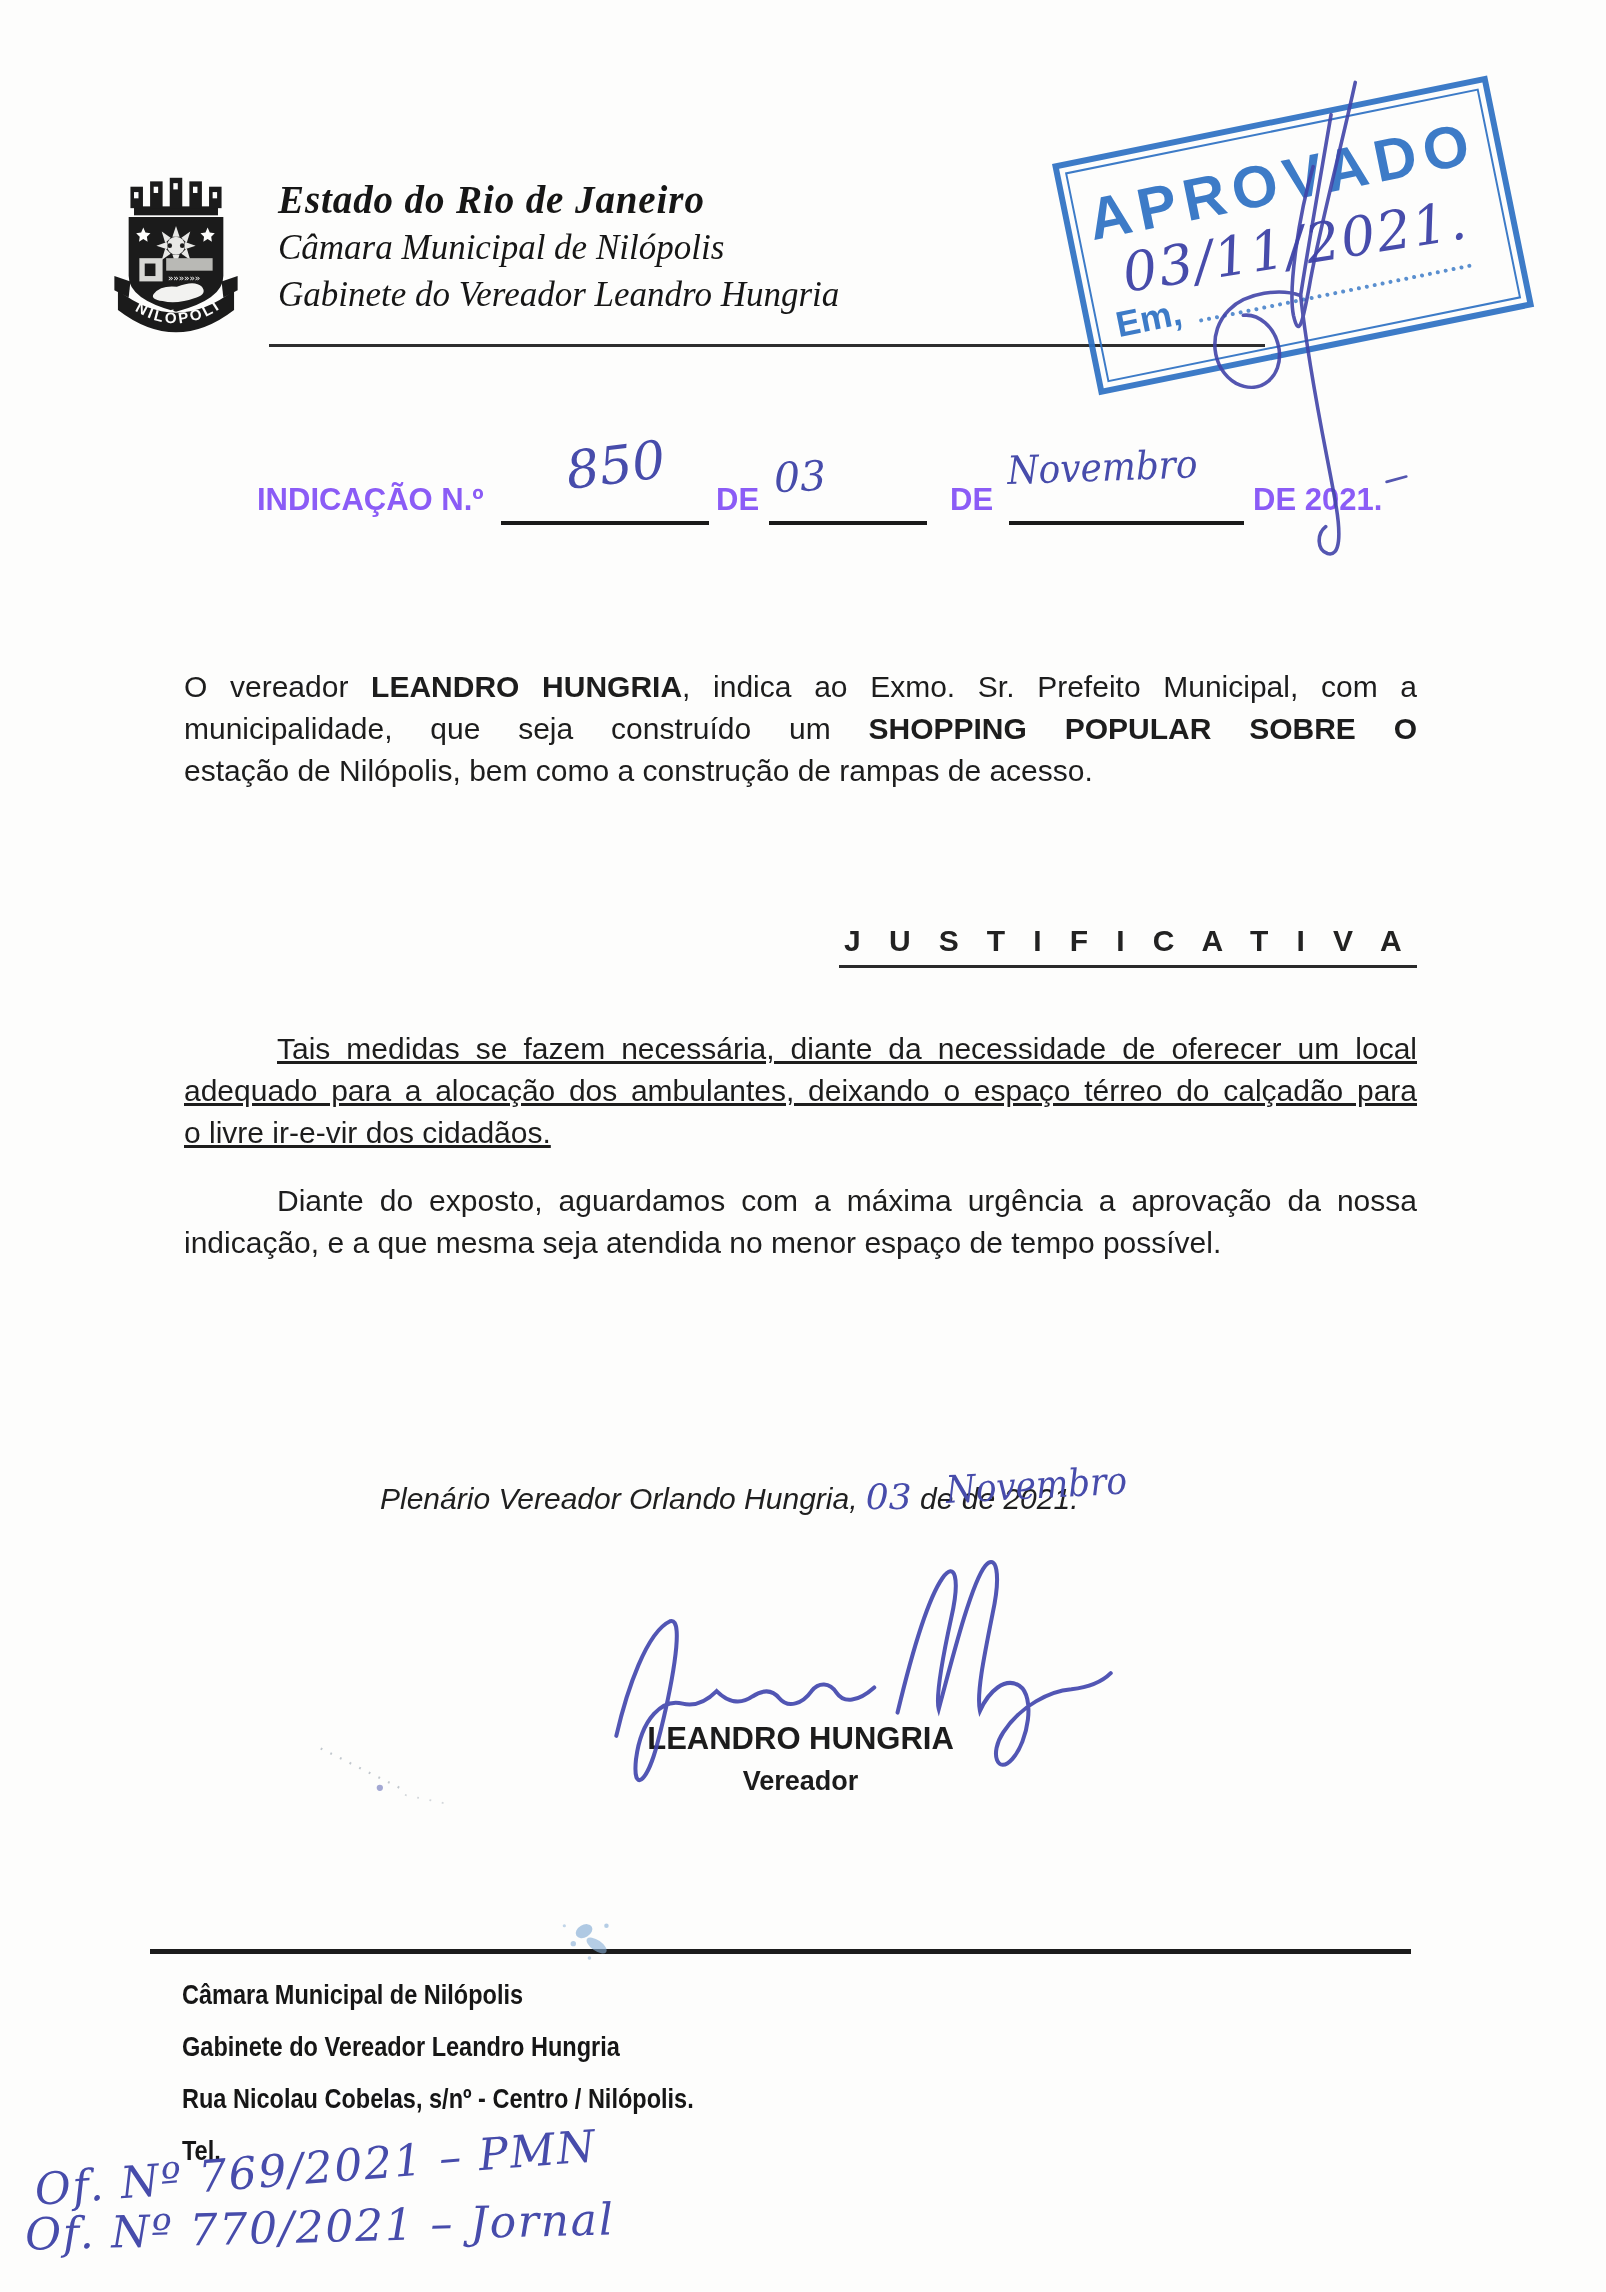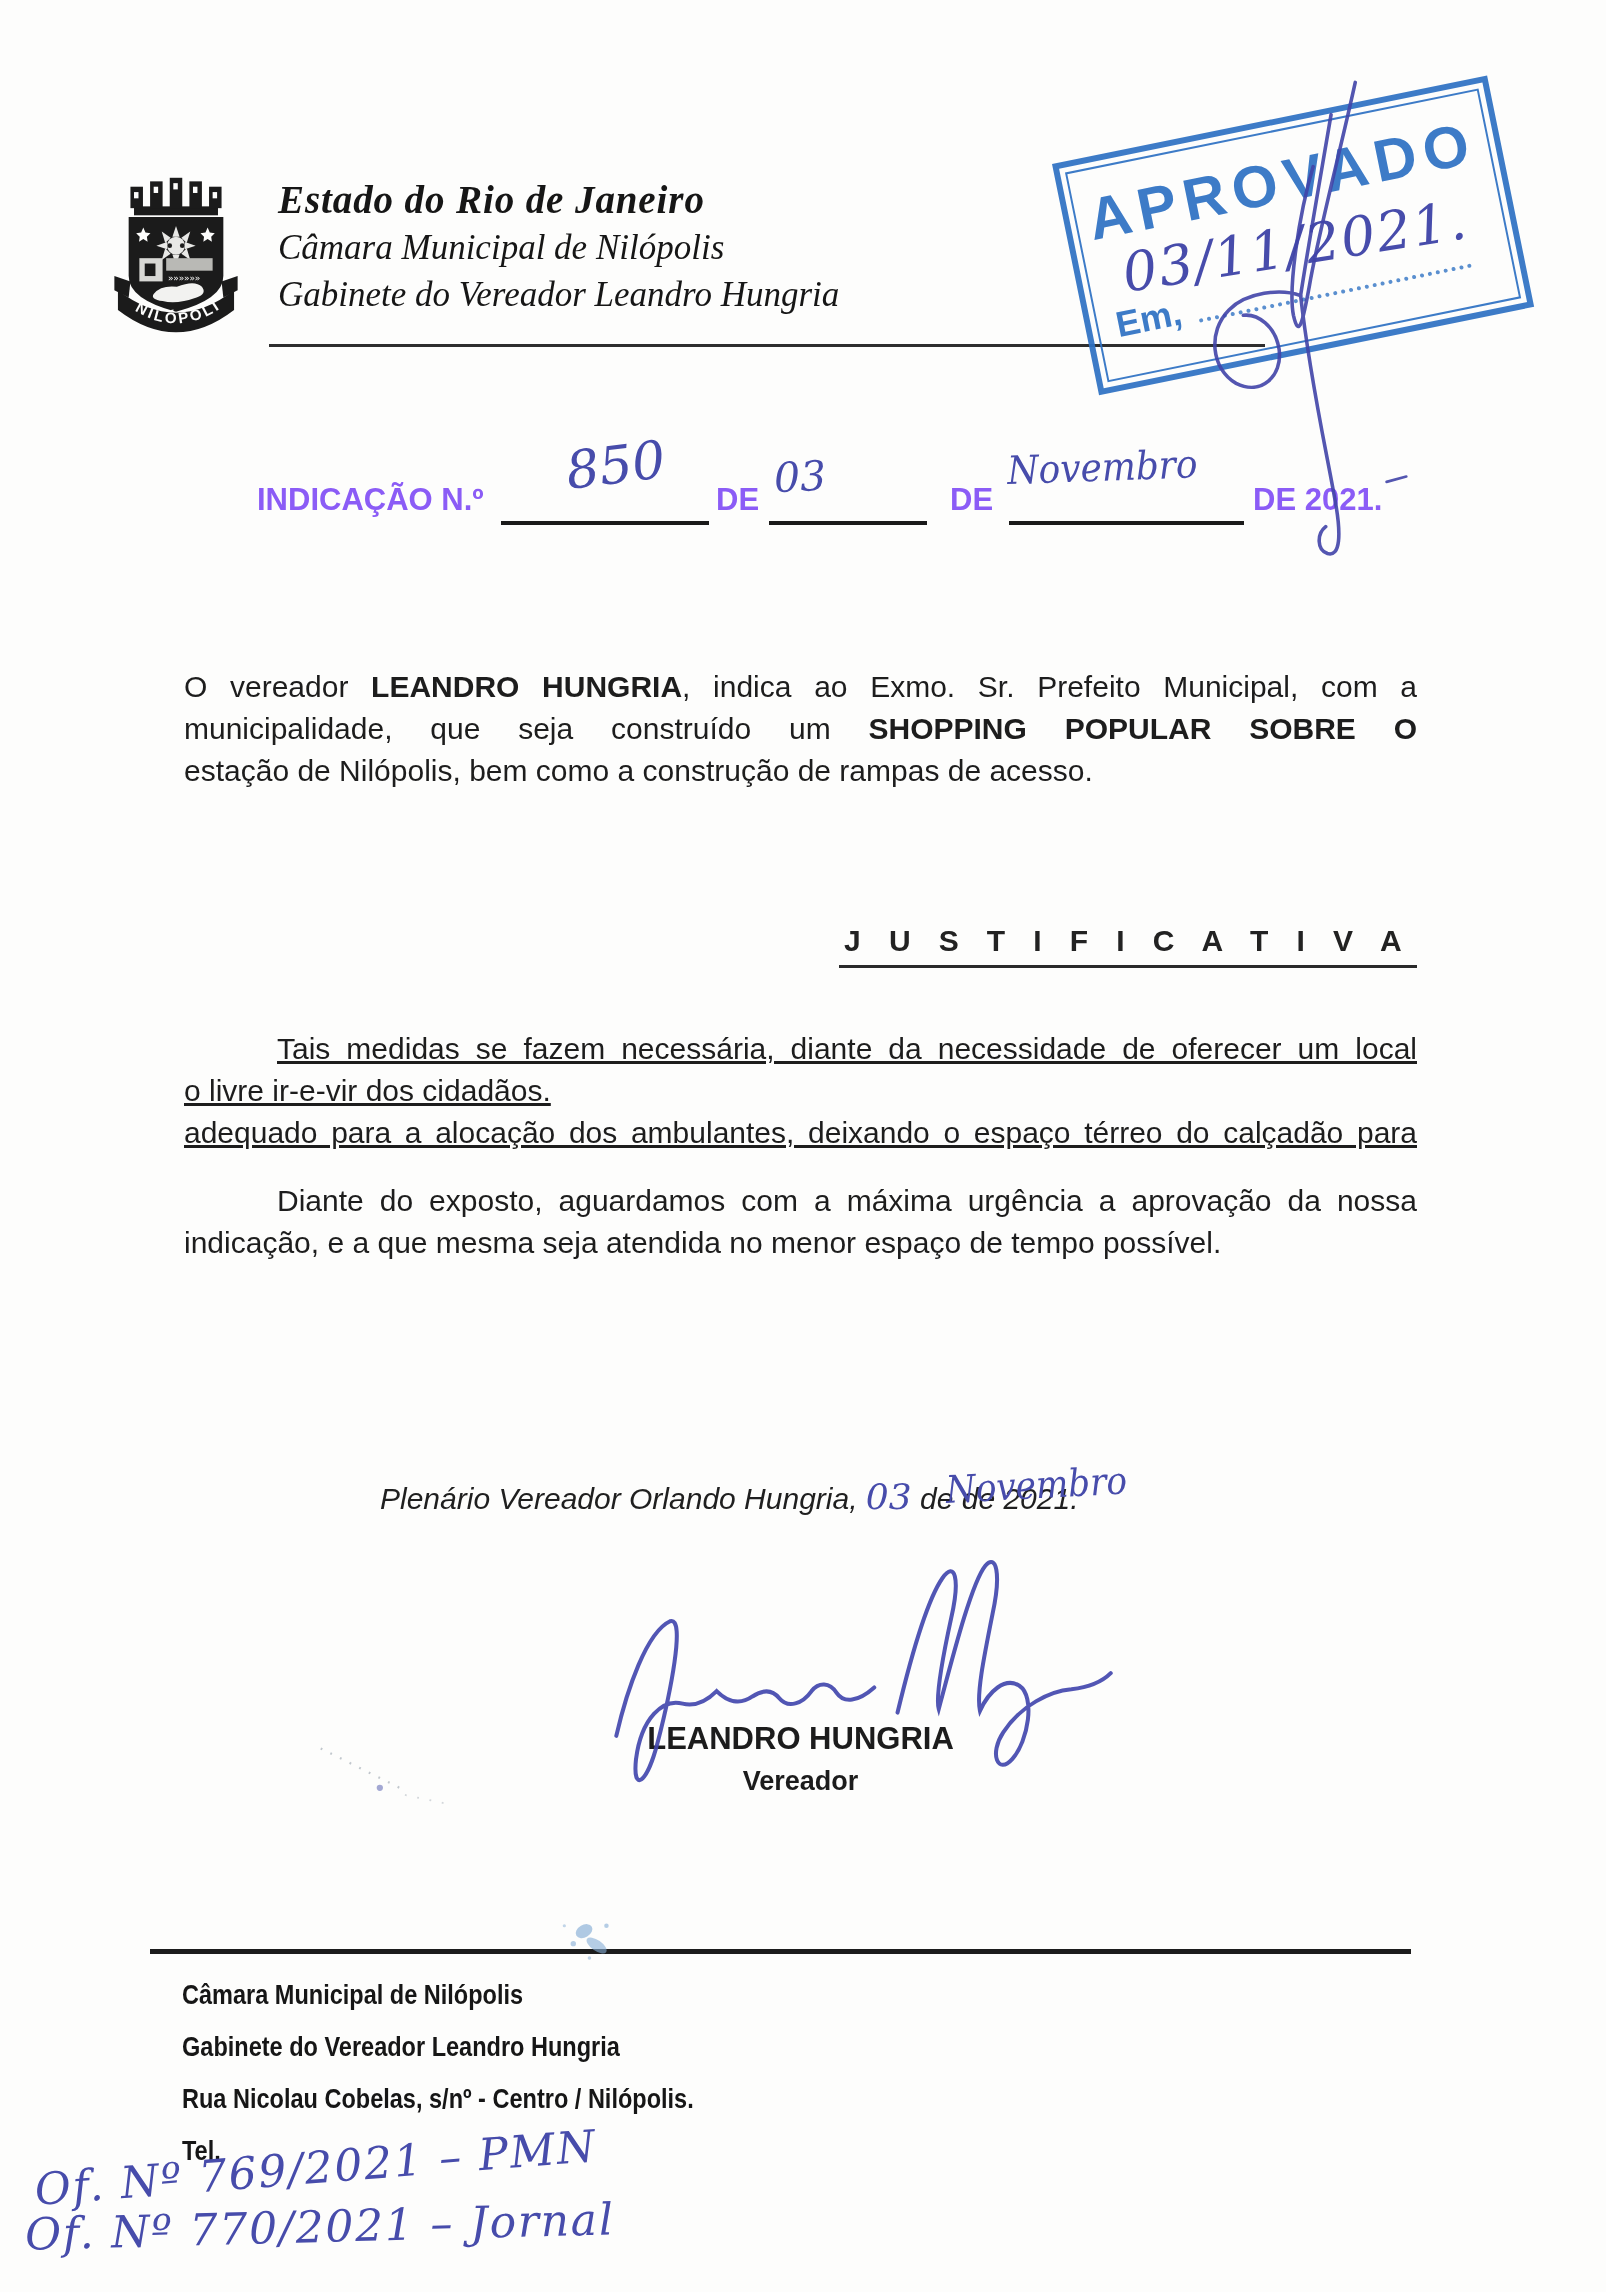--- a/index.html
+++ b/index.html
@@ -211,22 +211,22 @@
       <div class="tline"><span>municipalidade, que seja construído um </span><span class="b">SHOPPING POPULAR SOBRE O</span></div>
       <div class="tline last"><span>estação de Nilópolis, bem como a construção de rampas de acesso.</span></div>
     </div>
 
   <div class="just-title">
     <span>J U S T I F I C A T I V A</span>
   </div>
 
   <div class="par p2">
       <div class="tline ind"><span>Tais medidas se fazem necessária, diante da necessidade de oferecer um local</span></div>
+      <div class="tline"><span>adequado para a alocação dos ambulantes, deixando o espaço térreo do calçadão para</span></div>
       <div class="tline last"><span>o livre ir-e-vir dos cidadãos.</span></div>
-      <div class="tline"><span>adequado para a alocação dos ambulantes, deixando o espaço térreo do calçadão para</span></div>
     </div>
   <div class="par p3">
       <div class="tline ind"><span>Diante do exposto, aguardamos com a máxima urgência a aprovação da nossa</span></div>
       <div class="tline last"><span>indicação, e a que mesma seja atendida no menor espaço de tempo possível.</span></div>
     </div>
 
   <div class="plenary">
     <span>Plenário Vereador Orlando Hungria,</span>
     <span class="hw">03</span>
     <span>de</span>

